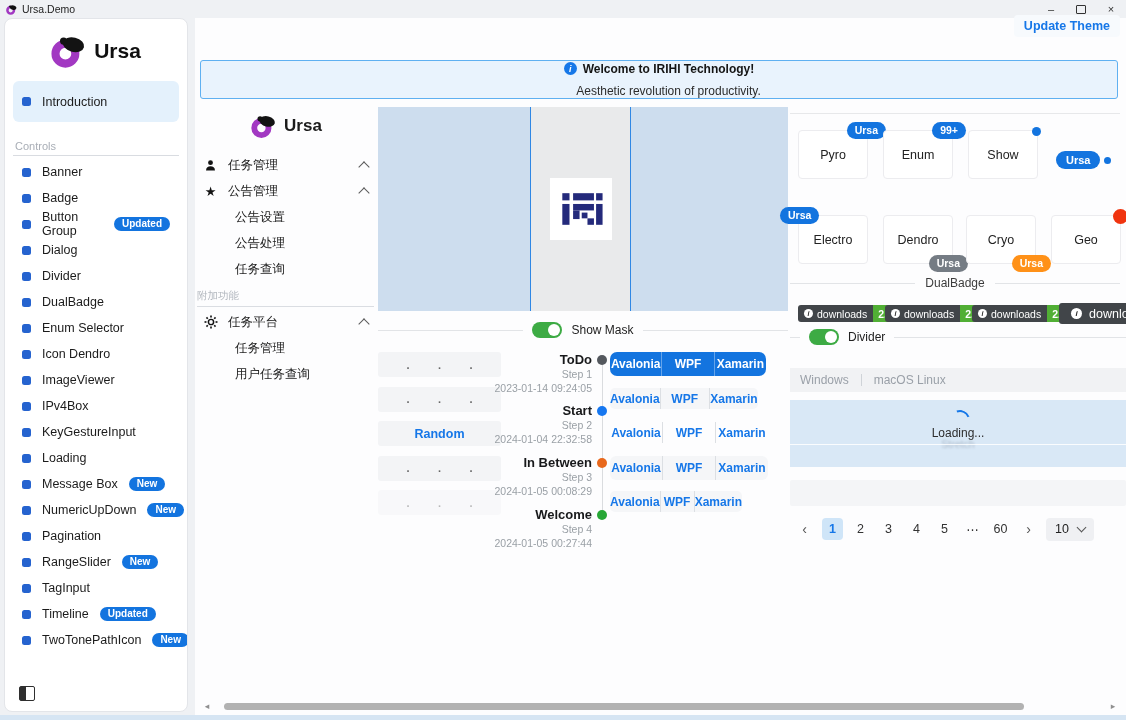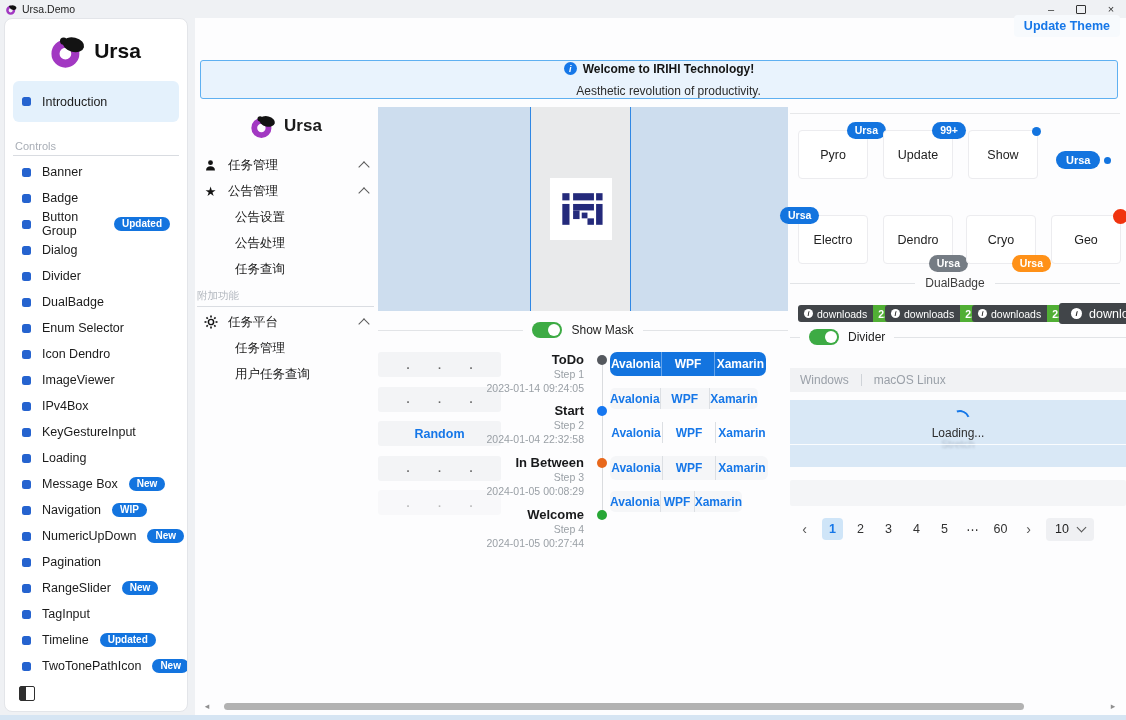--- a/index.html
+++ b/index.html
@@ -59,21 +59,21 @@
   
   .ipv4{position:absolute;left:378px;top:352px;width:123px}
   .ip-box{height:25px;margin-bottom:9.5px;background:#f3f4f6;border-radius:3px;display:flex;align-items:center;
           justify-content:space-evenly;font-size:11px;color:#666;font-weight:bold}
   .ip-box.dis{opacity:.45}
   .random-btn{height:25px;margin-bottom:9.5px;background:#f3f4f6;border-radius:3px;display:flex;align-items:center;
               justify-content:center;color:#1677e8;font-weight:bold;font-size:12.5px}
   
   .timeline{position:absolute;left:440px;top:349px;width:168px;height:215px}
   .tl-axis{position:absolute;right:5.5px;top:12px;height:153px;border-left:1.5px solid #dadcdf}
-  .tl-step{position:absolute;right:24px;width:140px;text-align:right}
+  .tl-step{position:absolute;right:16px;width:140px;text-align:right}
   .tl-title{font-size:13px;font-weight:bold;color:#18191b;line-height:15px}
   .tl-sub,.tl-time{font-size:10.5px;color:#9aa0a6;line-height:14px}
   .tl-dot{position:absolute;right:1px;width:10px;height:10px;border-radius:50%}
   .d-grey{background:#54585e}.d-blue{background:#1677f0}.d-orange{background:#e8681c}.d-green{background:#27a736}
   
   .bg{position:absolute;display:flex;align-items:stretch;border-radius:7px;overflow:hidden}
   .bg .bx{flex:1;display:flex;align-items:center;justify-content:center;font-weight:bold;font-size:12px;white-space:nowrap}
   .bg1{left:610px;top:352px;width:156px;height:24px;background:#1374df}
   .bg1 .bx{color:#fff}
   .bg1 .bx + .bx{border-left:1px solid rgba(255,255,255,.35)}
@@ -218,25 +218,20 @@
       <span>KeyGestureInput</span>
     </div>
   <div class="s-item">
       <span class="bullet"></span>
       <span>Loading</span>
     </div>
   <div class="s-item">
       <span class="bullet"></span>
       <span>Message Box</span>
       <span class="pill">New</span>
-    </div>
-  <div class="s-item">
-      <span class="bullet"></span>
-      <span>Navigation</span>
-      <span class="pill">WIP</span>
     </div>
   <div class="s-item">
       <span class="bullet"></span>
       <span>NumericUpDown</span>
       <span class="pill">New</span>
     </div>
   <div class="s-item">
       <span class="bullet"></span>
       <span>Pagination</span>
     </div>
@@ -431,21 +426,21 @@
   <span class="bx">Xamarin</span>
 </div>
 
 <div class="hr-top"></div>
 
 <div class="card" style="left:798px;top:130px">
   <span>Pyro</span>
   <span class="cbadge" style="top:-9px;right:-19px">Ursa</span>
 </div>
 <div class="card" style="left:883px;top:130px">
-  <span>Update</span>
+  <span>Enum</span>
   <span class="cbadge" style="top:-9px;right:-14px">99+</span>
 </div>
 <div class="card" style="left:968px;top:130px">
   <span>Show</span>
   <span class="cdot" style="top:-4px;right:-4px"></span>
 </div>
 <span class="lone-pill">Ursa</span>
 <span class="lone-dot"></span>
 
 <div class="card" style="left:798px;top:215px">

